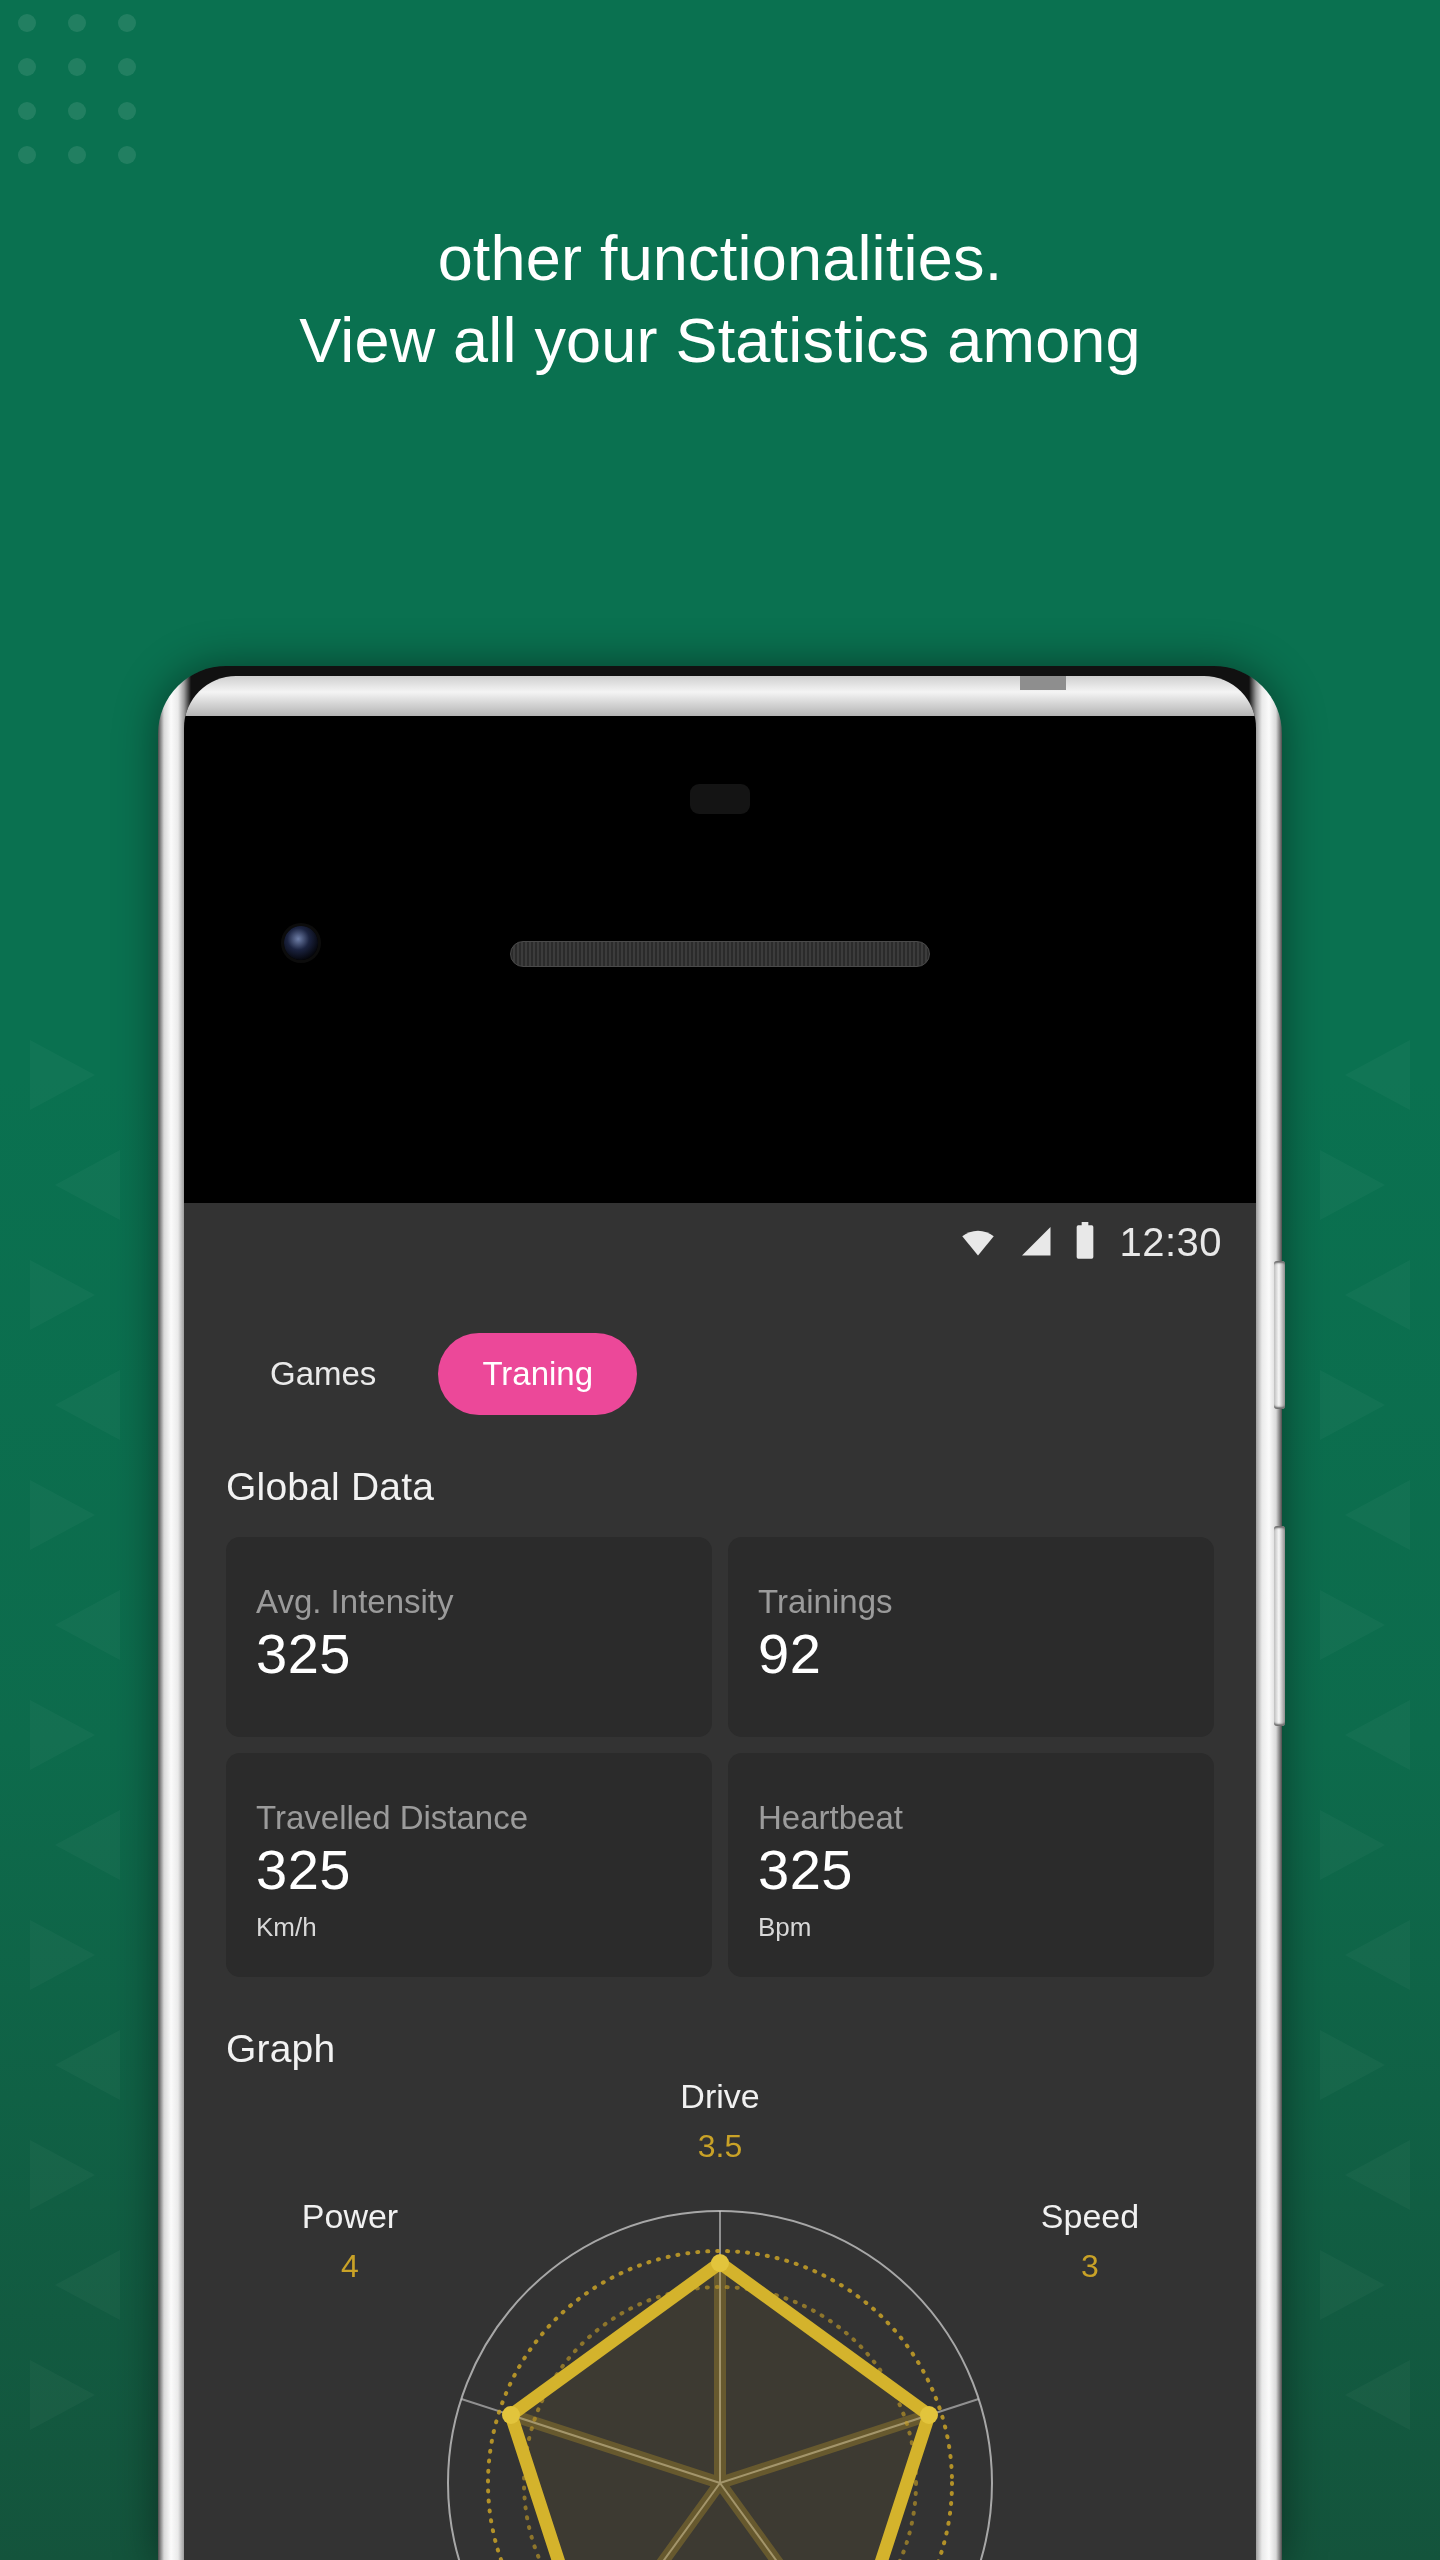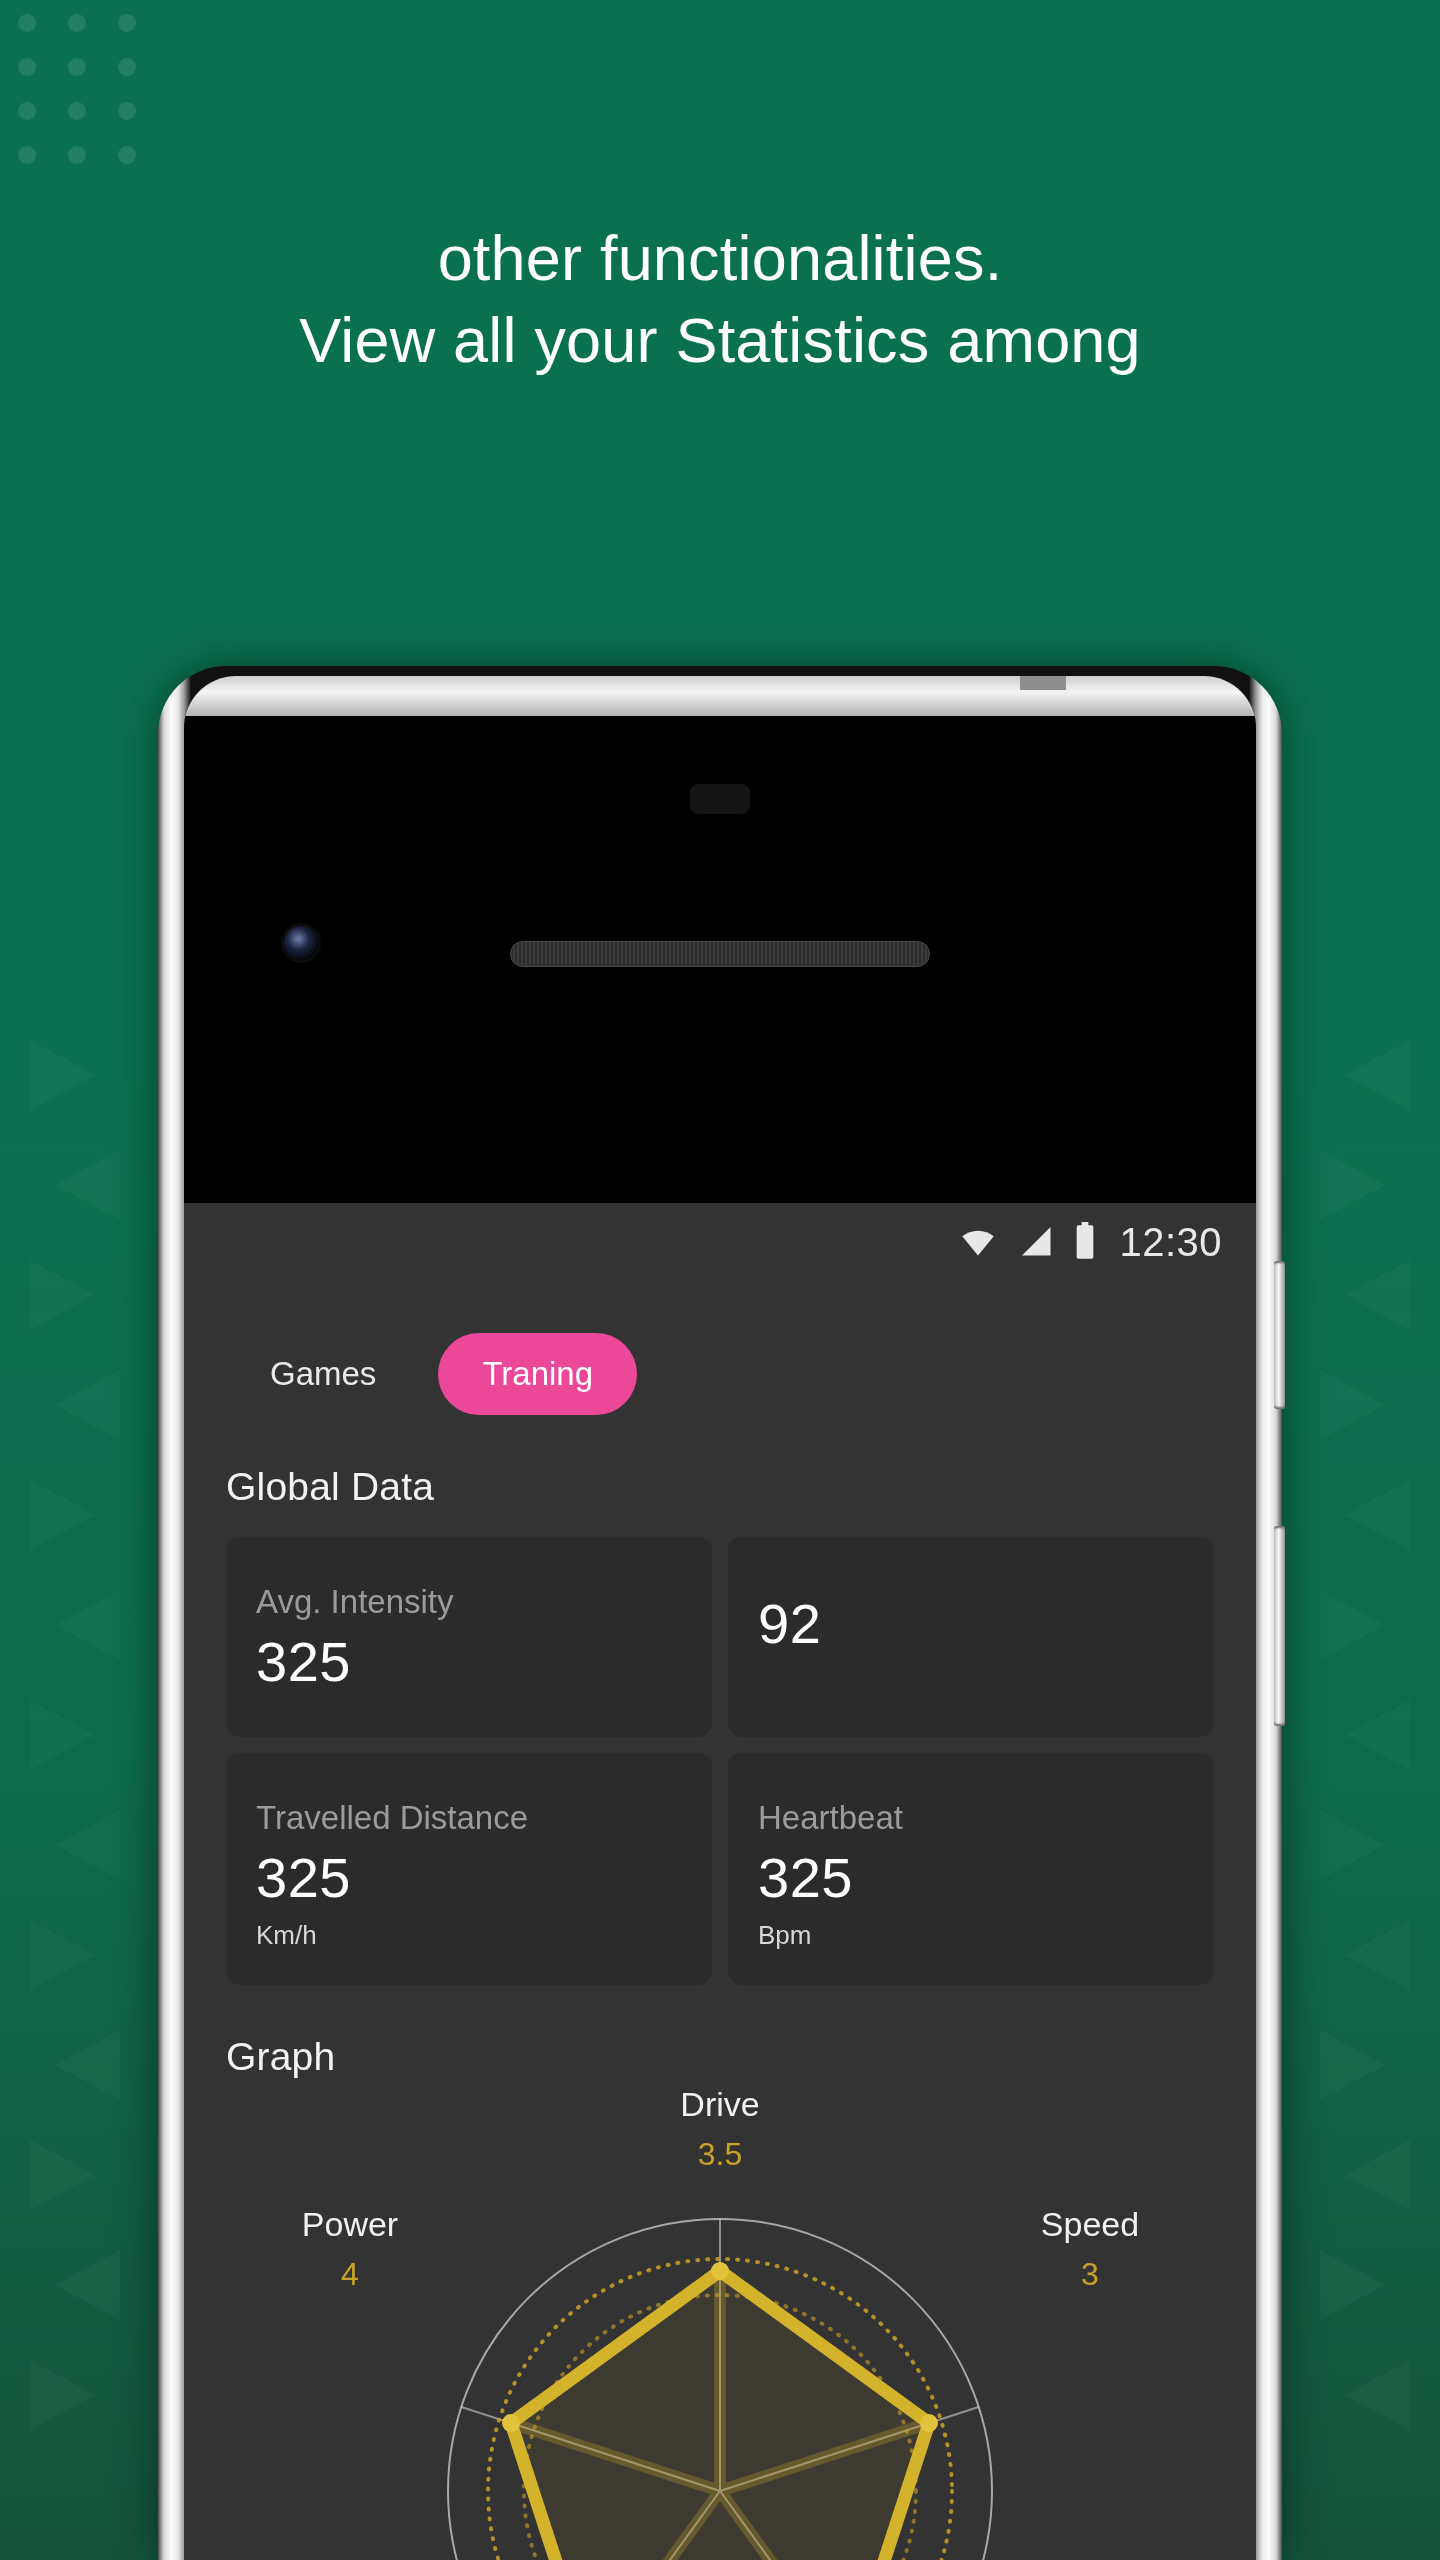--- a/index.html
+++ b/index.html
@@ -148,21 +148,21 @@
   #cards{
     display:grid; grid-template-columns:1fr 1fr;
     gap:16px; padding:28px 42px 0 42px;
   }
   .card{
     background:#2b2b2b; border-radius:14px;
     padding:46px 30px 34px 30px;
     min-height:200px;
   }
   .card .c-label{ color:#9b9b9b; font-size:33px; }
-  .card .c-value{ color:#ffffff; font-size:56px; font-weight:500; margin-top:8px; letter-spacing:.5px; }
+  .card .c-value{ color:#ffffff; font-size:56px; font-weight:500; margin-top:0; letter-spacing:.5px; }
   .card .c-unit{ color:#d8d8d8; font-size:26px; margin-top:10px; }
 
   
   #graph-area{ position:relative; margin-top:14px; height:560px; }
   #radar-svg{ position:absolute; left:50%; transform:translateX(-50%); top:118px; }
   .axis-lab{
     position:absolute; text-align:center; width:260px;
   }
   .axis-lab .nm{ color:#f1f1f1; font-size:34px; display:block; }
   .axis-lab .vl{ color:#c9a227; font-size:32px; display:block; margin-top:12px; }
@@ -265,20 +265,21 @@
       </div>
 
       <div class="section-h">Global Data</div>
 
       <div id="cards">
         <div class="card">
           <div class="c-label">Avg. Intensity</div>
           <div class="c-value">325</div>
         </div>
         <div class="card">
+          <div class="c-label">Trainings</div>
           <div class="c-value">92</div>
         </div>
         <div class="card">
           <div class="c-label">Travelled Distance</div>
           <div class="c-value">325</div>
           <div class="c-unit">Km/h</div>
         </div>
         <div class="card">
           <div class="c-label">Heartbeat</div>
           <div class="c-value">325</div>

